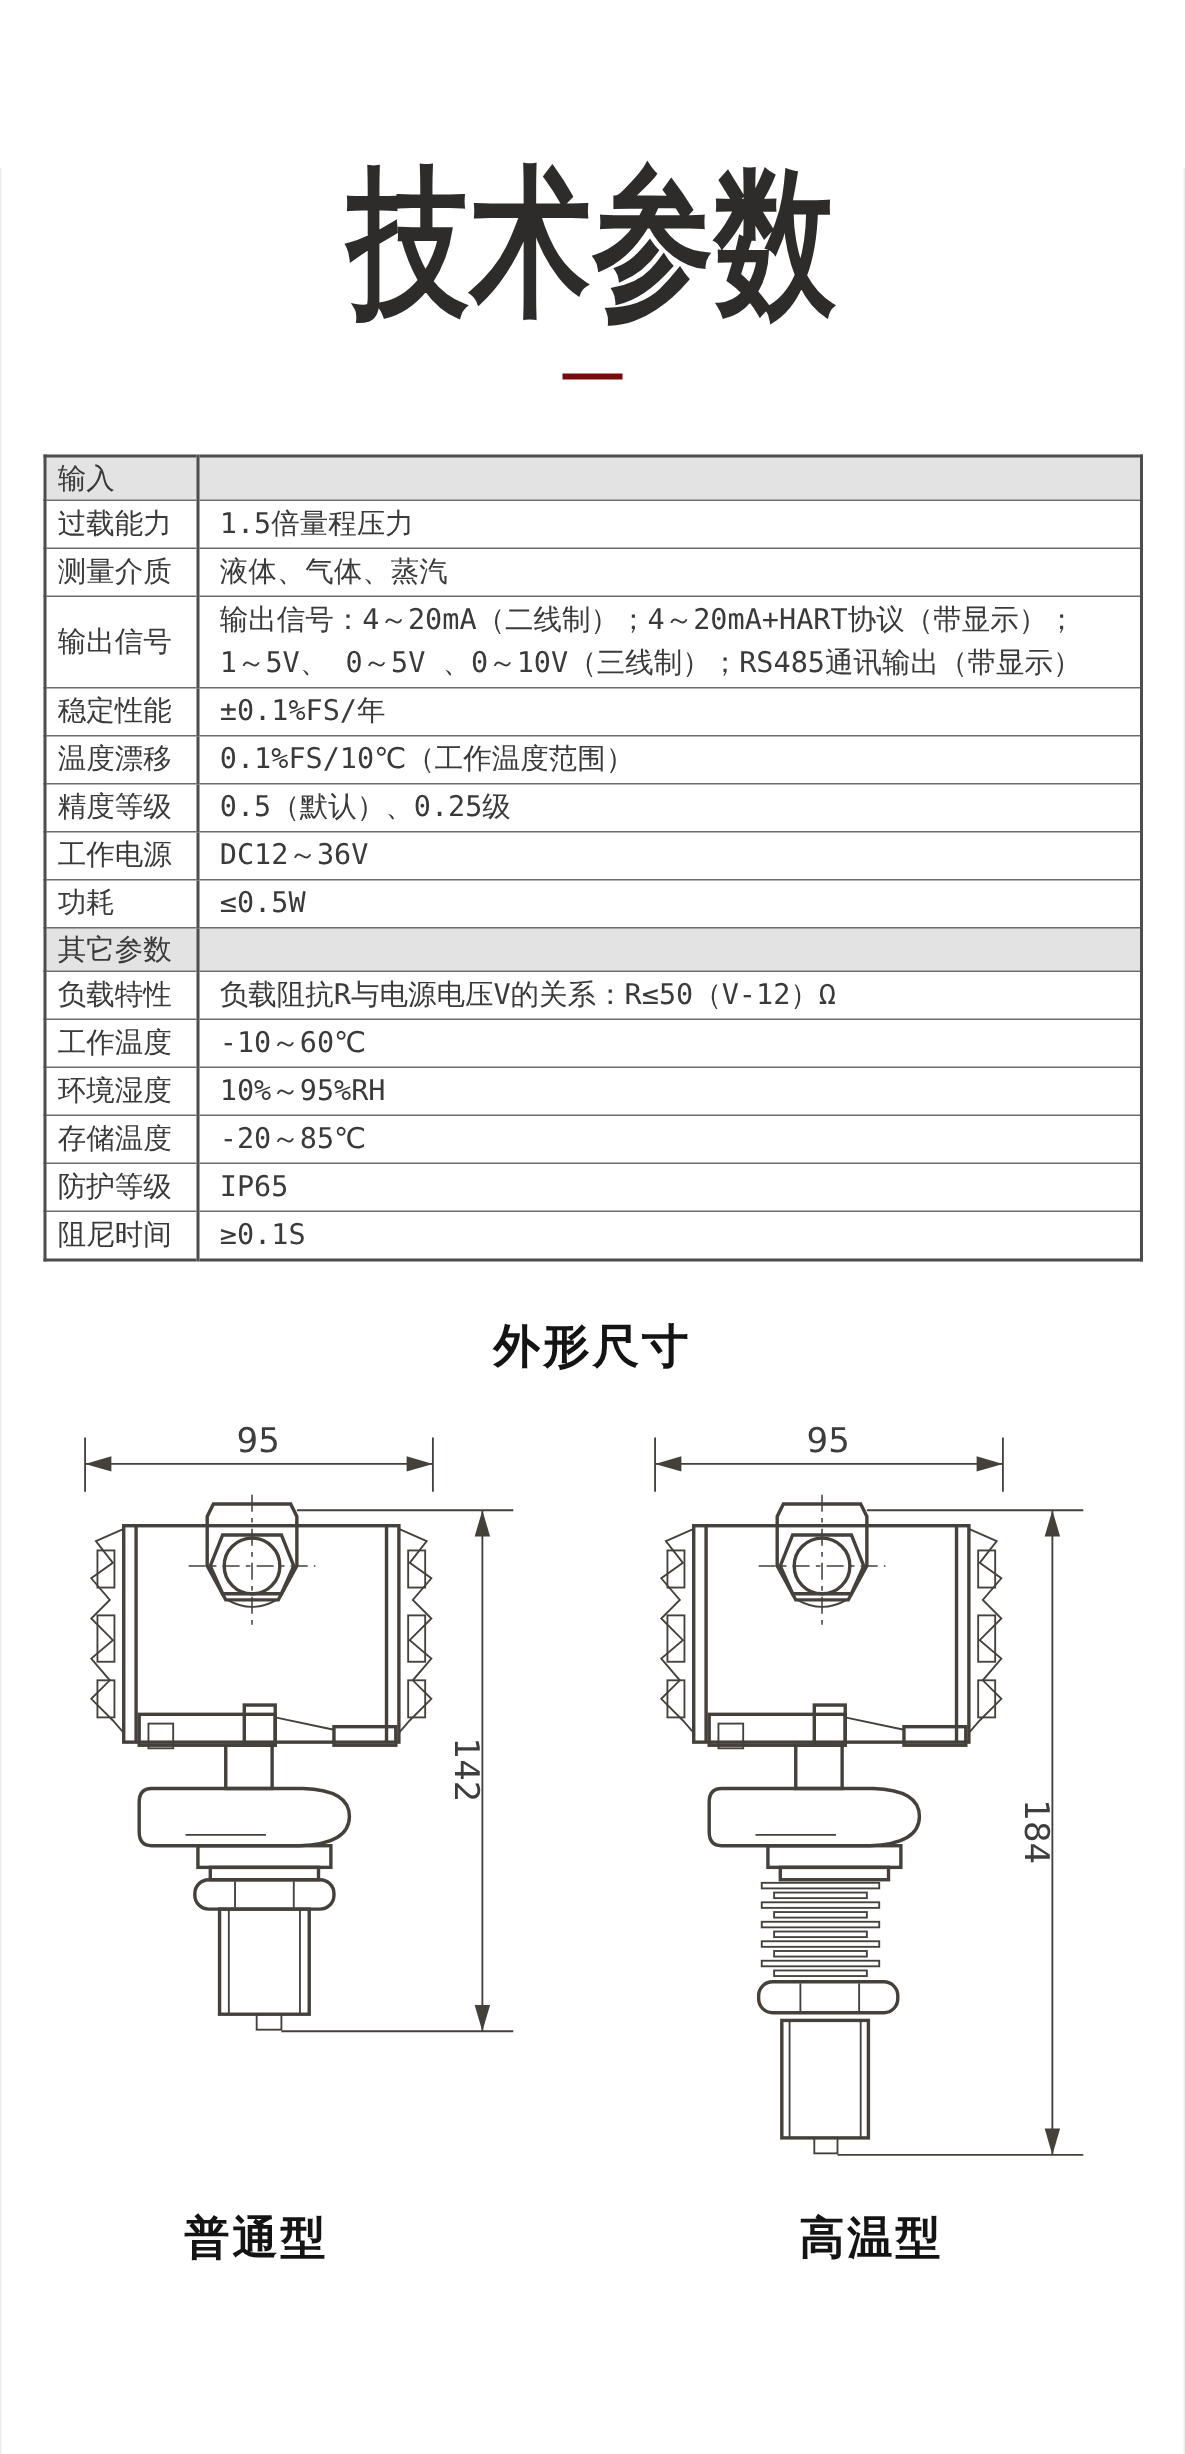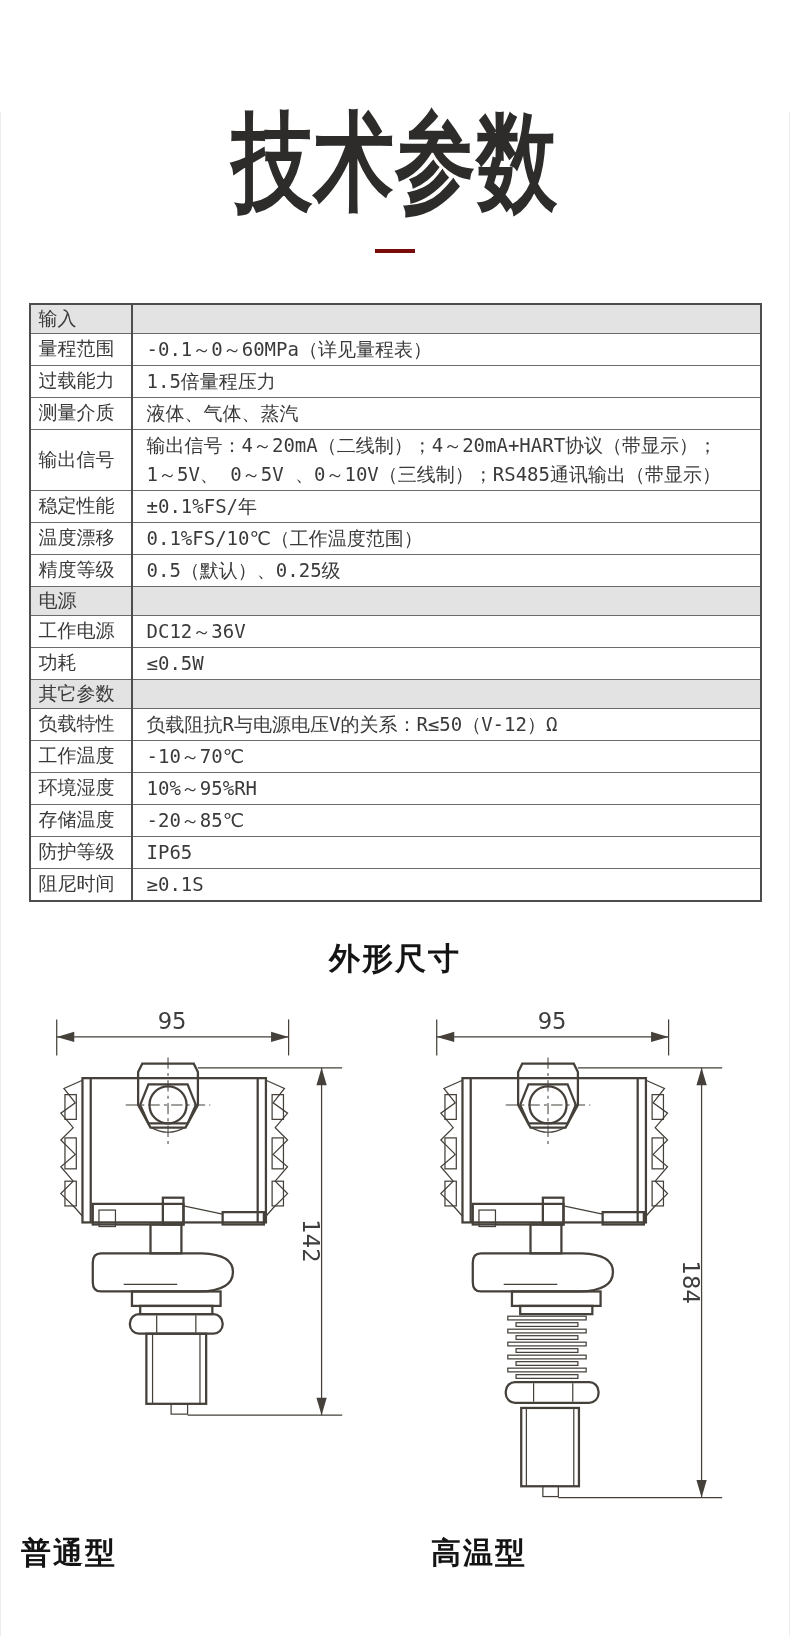--- a/index.html
+++ b/index.html
@@ -43,21 +43,21 @@
   .fig-svg *{stroke:#45403a;fill:none;}
   .fig-svg .s2{stroke-width:2.2;}
   .fig-svg .s1{stroke-width:1.2;}
   .fig-svg .cl{stroke-width:1;stroke-dasharray:11 4 3 4;}
   .fig-svg .arr{fill:#45403a;stroke:none;}
   .fig-svg text{
     stroke:none;fill:#3d3d3d;font-size:22px;
     font-family:"DejaVu Sans","Liberation Sans",sans-serif;
   }
   .caption{
-    width:300px;text-align:left;margin-top:22px;
+    width:300px;text-align:center;margin-top:22px;
     font-size:30px;font-weight:bold;color:#141414;letter-spacing:2px;font-family:Liberation Serif, serif;
   }
   .figure:last-child .caption{margin-left:30px;}
 </style>
 </head>
 <body>
 
 <div class="page">
 
   <div class="title">技术参数</div>
@@ -67,24 +67,20 @@
     <colgroup>
         <col style="width:102px">
         <col>
       </colgroup>
     <tbody>
         <tr class="section">
           <td class="cell-label">输入</td>
           <td class="cell-value"></td>
         </tr>
         <tr>
-          <td class="cell-label">量程范围</td>
-          <td class="cell-value">-0.1～0～60MPa（详见量程表）</td>
-        </tr>
-        <tr>
           <td class="cell-label">过载能力</td>
           <td class="cell-value">1.5倍量程压力</td>
         </tr>
         <tr>
           <td class="cell-label">测量介质</td>
           <td class="cell-value">液体、气体、蒸汽</td>
         </tr>
         <tr>
           <td class="cell-label">输出信号</td>
           <td class="cell-value">输出信号：4～20mA（二线制）；4～20mA+HART协议（带显示）；
@@ -95,43 +91,39 @@
           <td class="cell-value">±0.1%FS/年</td>
         </tr>
         <tr>
           <td class="cell-label">温度漂移</td>
           <td class="cell-value">0.1%FS/10℃（工作温度范围）</td>
         </tr>
         <tr>
           <td class="cell-label">精度等级</td>
           <td class="cell-value">0.5（默认）、0.25级</td>
         </tr>
-        <tr class="section">
-          <td class="cell-label">电源</td>
-          <td class="cell-value"></td>
-        </tr>
         <tr>
           <td class="cell-label">工作电源</td>
           <td class="cell-value">DC12～36V</td>
         </tr>
         <tr>
           <td class="cell-label">功耗</td>
           <td class="cell-value">≤0.5W</td>
         </tr>
         <tr class="section">
           <td class="cell-label">其它参数</td>
           <td class="cell-value"></td>
         </tr>
         <tr>
           <td class="cell-label">负载特性</td>
           <td class="cell-value">负载阻抗R与电源电压V的关系：R≤50（V-12）Ω</td>
         </tr>
         <tr>
           <td class="cell-label">工作温度</td>
-          <td class="cell-value">-10～70℃</td>
+          <td class="cell-value">-10～60℃</td>
         </tr>
         <tr>
           <td class="cell-label">环境湿度</td>
           <td class="cell-value">10%～95%RH</td>
         </tr>
         <tr>
           <td class="cell-label">存储温度</td>
           <td class="cell-value">-20～85℃</td>
         </tr>
         <tr>

